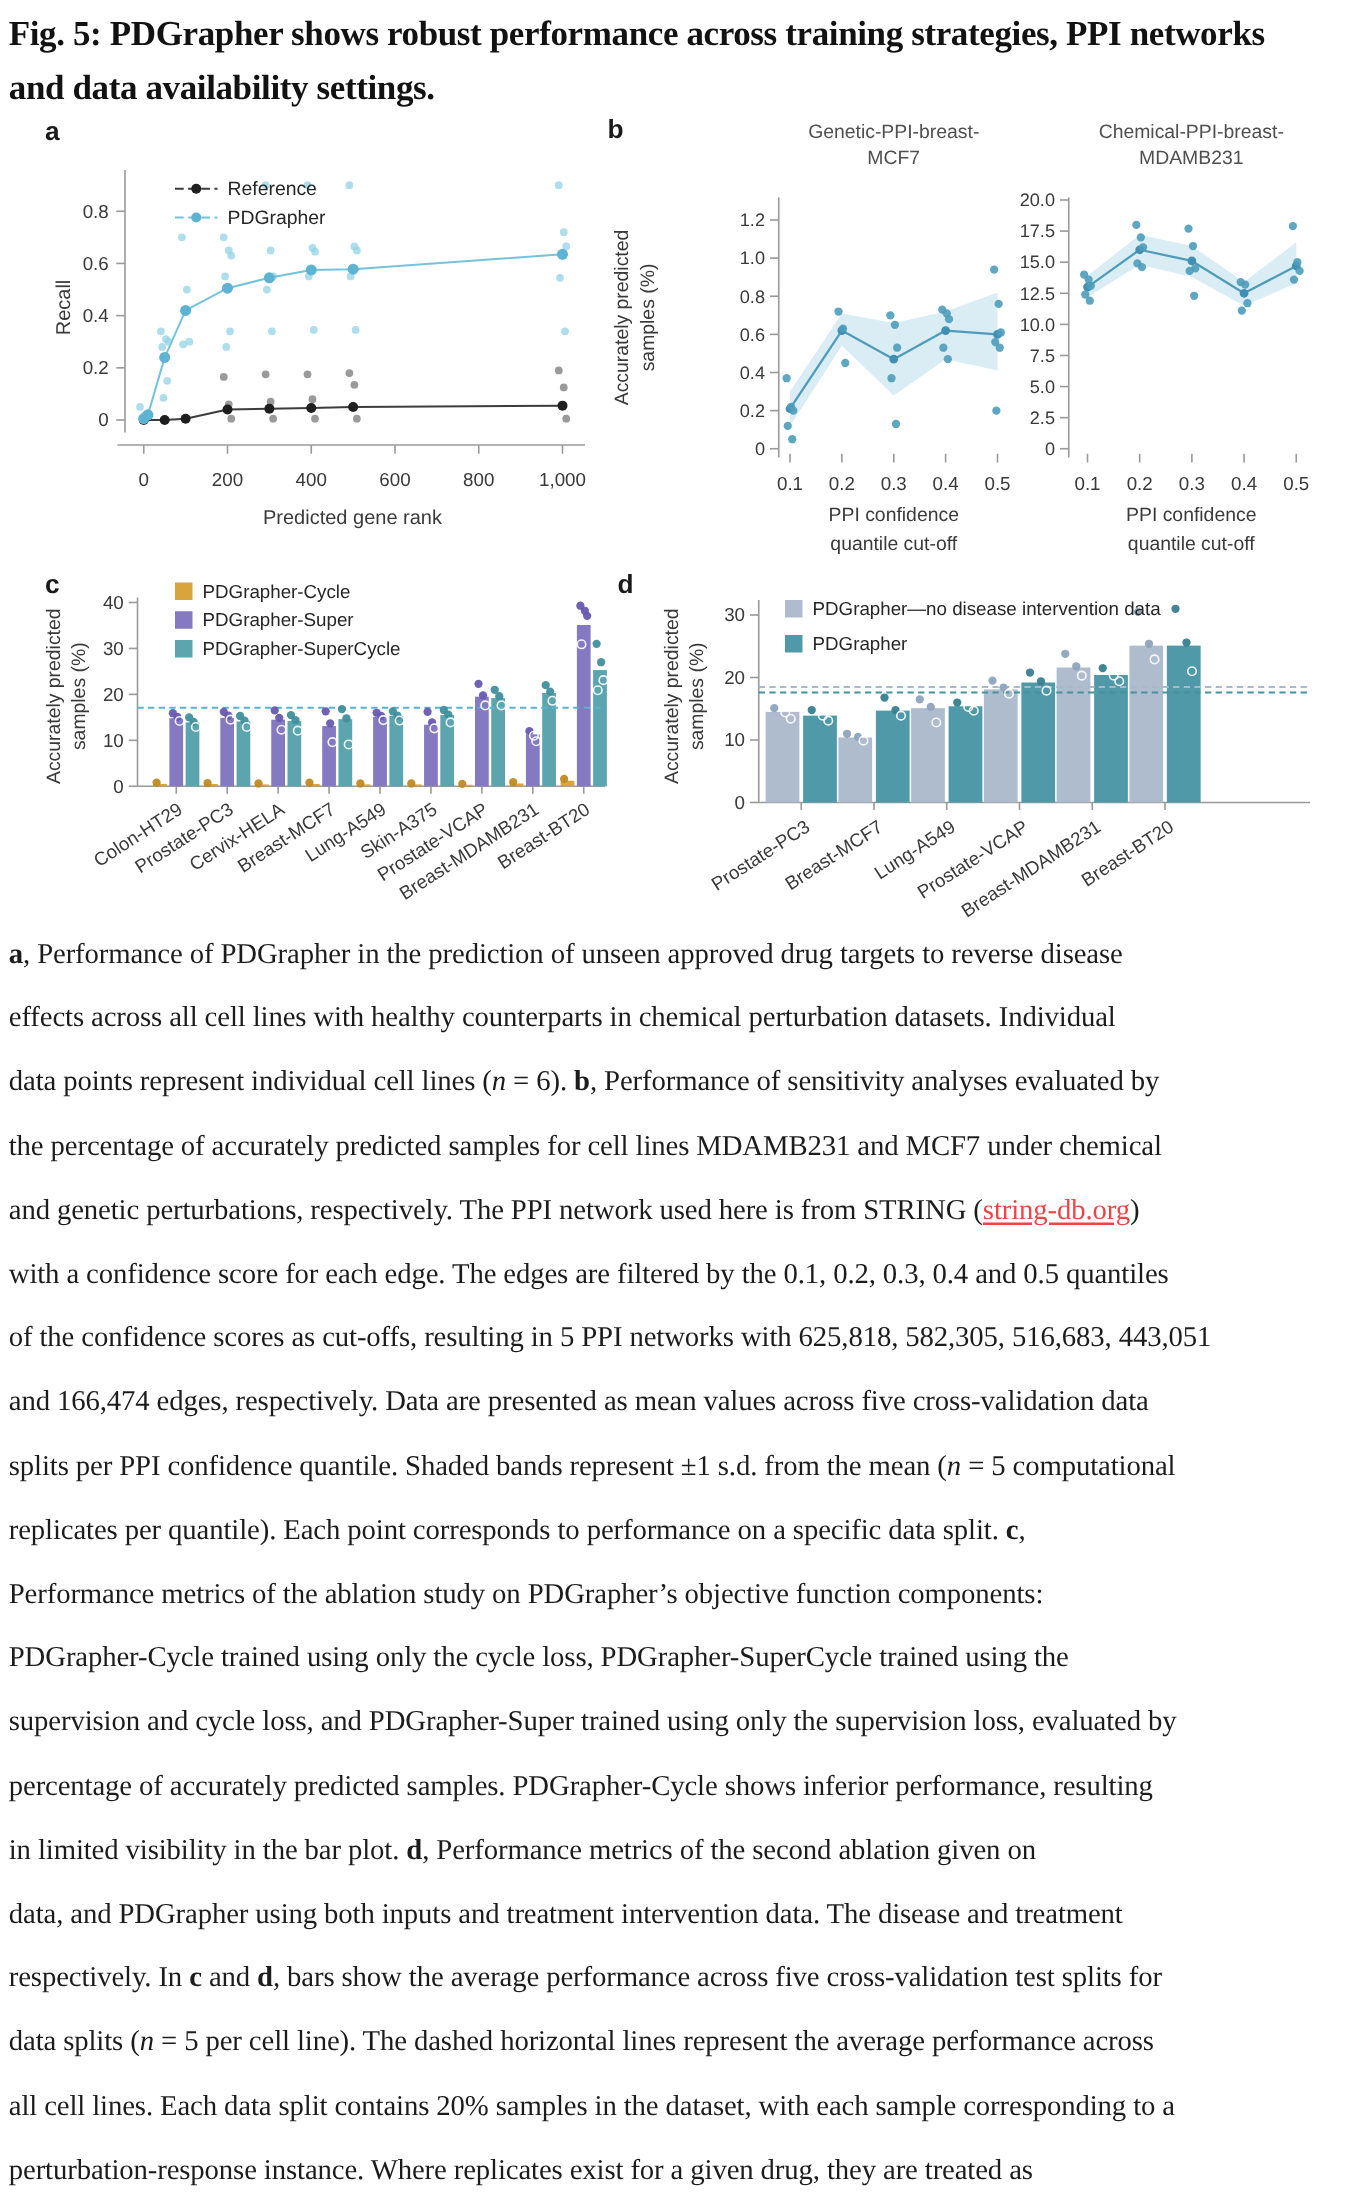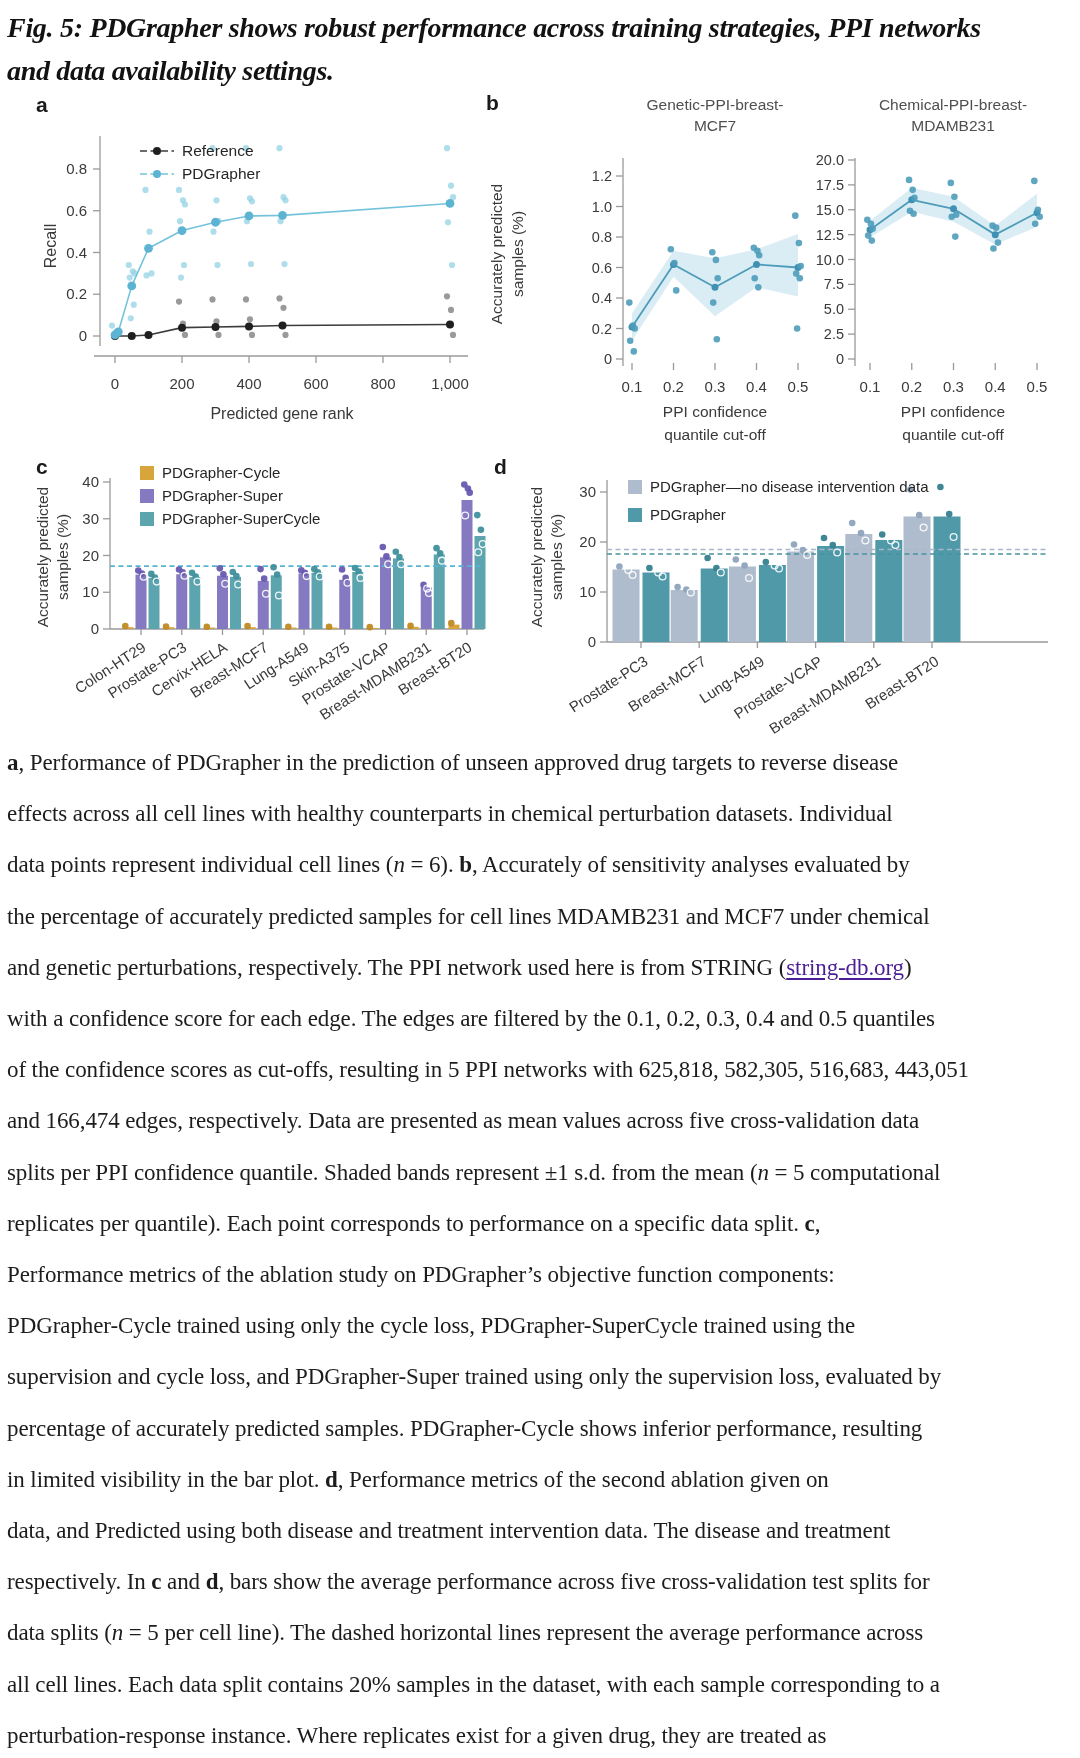--- a/index.html
+++ b/index.html
@@ -1,33 +1,33 @@
 <!DOCTYPE html>
 <html><head>
 <meta charset="utf-8">
 <style>
   html,body{margin:0;padding:0;background:#ffffff;}
   body{width:1080px;font-family:"Liberation Sans",sans-serif;}
   .page{width:1080px;position:relative;overflow:hidden;}
   .fig-title{font-family:"Liberation Serif",serif;font-weight:700;font-size:28px;line-height:43px;
-    color:#121212;padding:6px 8px 0 7px;letter-spacing:-0.3px;font-style:italic;}
+    color:#121212;padding:6px 8px 0 7px;letter-spacing:-0.3px;}
   .fig-title div{white-space:nowrap;}
   .figure{position:relative;height:638px;margin-top:2px;}
   .figure svg{position:absolute;overflow:visible;}
   #panel-a{left:36px;top:0;}
   #panel-b{left:486px;top:0;}
   #panel-c{left:36px;top:358px;}
   #panel-d{left:486px;top:358px;}
   svg text{font-family:"Liberation Sans",sans-serif;}
   .caption{font-family:"Liberation Serif",serif;font-size:23px;line-height:41.2px;color:#1c1c1c;
     padding:0 10px 8px 7px;letter-spacing:-0.1px;}
   .cap-line{white-space:nowrap;margin-top:10px;}
   .cb{font-weight:700;}
   .ci{font-style:italic;}
-  .caption a{color:#4c1d95;text-decoration:underline;text-underline-offset:3px;cursor:pointer;}
+  .caption a{color:#ef4444;text-decoration:underline;text-underline-offset:3px;cursor:pointer;}
 </style>
 </head>
 <body>
 
 <div class="page">
   <div class="fig-title">
     <div>Fig. 5: PDGrapher shows robust performance across training strategies, PPI networks</div>
     <div>and data availability settings.</div>
   </div>
 
@@ -512,33 +512,33 @@
           <text x="164" y="40" font-size="15" text-anchor="start" fill="#262626">PDGrapher—no disease intervention data</text>
           <rect x="142" y="56" width="14" height="14" fill="#4f99a9"></rect>
           <text x="164" y="68" font-size="15" text-anchor="start" fill="#262626">PDGrapher</text>
         </g>
       </svg>
   </div>
 
   <div class="caption" id="caption">
       <div class="cap-line"><span class="cb">a</span><span>, Performance of PDGrapher in the prediction of unseen approved drug targets to reverse disease</span></div>
       <div class="cap-line"><span>effects across all cell lines with healthy counterparts in chemical perturbation datasets. Individual</span></div>
-      <div class="cap-line"><span>data points represent individual cell lines (</span><span class="ci">n</span><span> = 6). </span><span class="cb">b</span><span>, Accurately of sensitivity analyses evaluated by</span></div>
+      <div class="cap-line"><span>data points represent individual cell lines (</span><span class="ci">n</span><span> = 6). </span><span class="cb">b</span><span>, Performance of sensitivity analyses evaluated by</span></div>
       <div class="cap-line"><span>the percentage of accurately predicted samples for cell lines MDAMB231 and MCF7 under chemical</span></div>
       <div class="cap-line"><span>and genetic perturbations, respectively. The PPI network used here is from STRING (</span><a>string-db.org</a><span>)</span></div>
       <div class="cap-line"><span>with a confidence score for each edge. The edges are filtered by the 0.1, 0.2, 0.3, 0.4 and 0.5 quantiles</span></div>
       <div class="cap-line"><span>of the confidence scores as cut-offs, resulting in 5 PPI networks with 625,818, 582,305, 516,683, 443,051</span></div>
       <div class="cap-line"><span>and 166,474 edges, respectively. Data are presented as mean values across five cross-validation data</span></div>
       <div class="cap-line"><span>splits per PPI confidence quantile. Shaded bands represent ±1 s.d. from the mean (</span><span class="ci">n</span><span> = 5 computational</span></div>
       <div class="cap-line"><span>replicates per quantile). Each point corresponds to performance on a specific data split. </span><span class="cb">c</span><span>,</span></div>
       <div class="cap-line"><span>Performance metrics of the ablation study on PDGrapher’s objective function components:</span></div>
       <div class="cap-line"><span>PDGrapher-Cycle trained using only the cycle loss, PDGrapher-SuperCycle trained using the</span></div>
       <div class="cap-line"><span>supervision and cycle loss, and PDGrapher-Super trained using only the supervision loss, evaluated by</span></div>
       <div class="cap-line"><span>percentage of accurately predicted samples. PDGrapher-Cycle shows inferior performance, resulting</span></div>
       <div class="cap-line"><span>in limited visibility in the bar plot. </span><span class="cb">d</span><span>, Performance metrics of the second ablation given on</span></div>
-      <div class="cap-line"><span>data, and Predicted using both disease and treatment intervention data. The disease and treatment</span></div>
+      <div class="cap-line"><span>data, and PDGrapher using both inputs and treatment intervention data. The disease and treatment</span></div>
       <div class="cap-line"><span>respectively. In </span><span class="cb">c</span><span> and </span><span class="cb">d</span><span>, bars show the average performance across five cross-validation test splits for</span></div>
       <div class="cap-line"><span>data splits (</span><span class="ci">n</span><span> = 5 per cell line). The dashed horizontal lines represent the average performance across</span></div>
       <div class="cap-line"><span>all cell lines. Each data split contains 20% samples in the dataset, with each sample corresponding to a</span></div>
       <div class="cap-line"><span>perturbation-response instance. Where replicates exist for a given drug, they are treated as</span></div>
       <div class="cap-line"><span>the </span><a>Source data</a><span>.</span></div>
     </div>
 </div>
 
 </body></html>

